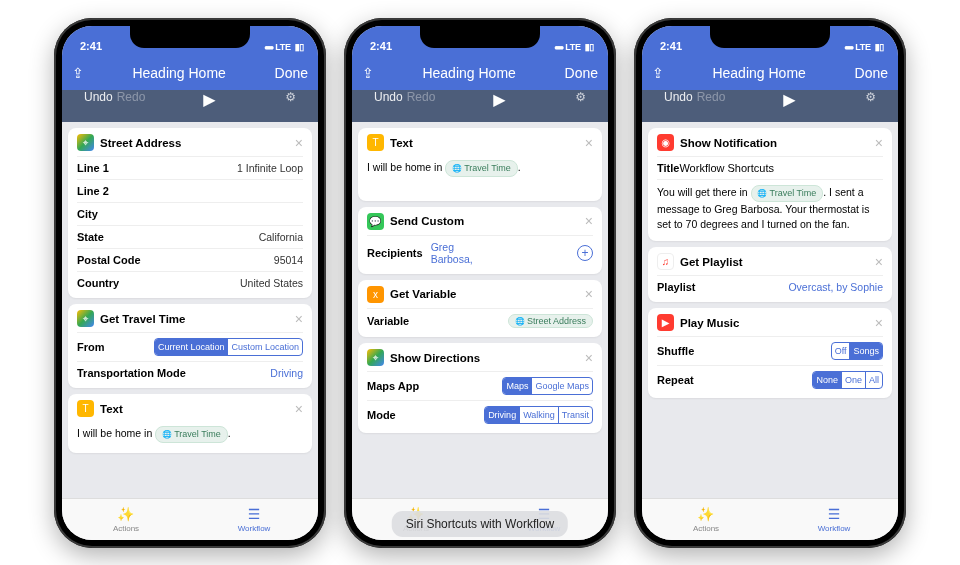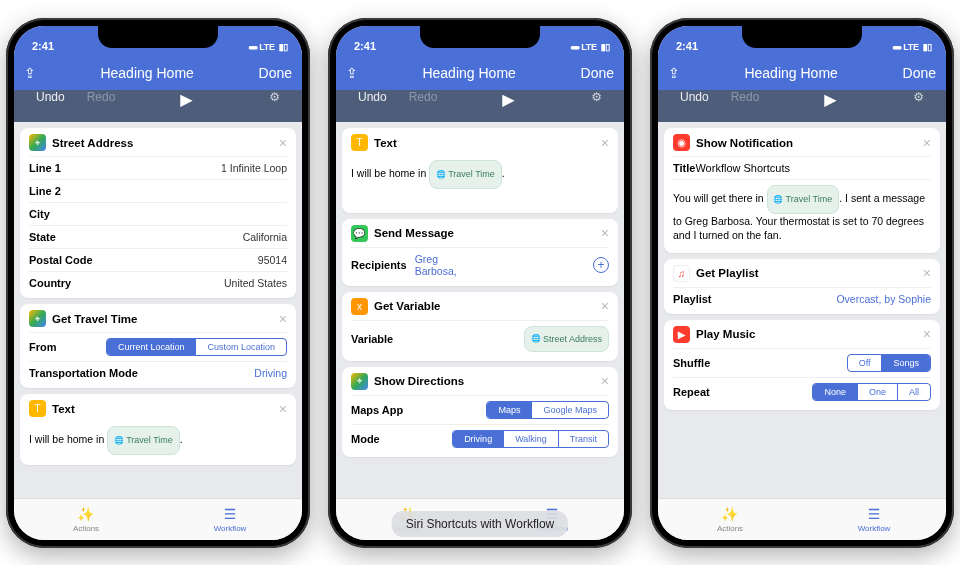--- a/index.html
+++ b/index.html
@@ -10,21 +10,21 @@
       height: 565px;
       display: flex;
       justify-content: center;
       align-items: flex-start;
       gap: 18px;
       padding-top: 18px;
       padding-bottom: 18px;
       position: relative;
     }
     .phone {
-      width: 304px;
+      width: 272px;
       height: 530px;
       background: #000;
       border-radius: 38px;
       padding: 8px;
       position: relative;
       box-shadow: 0 8px 24px rgba(0,0,0,0.3), inset 0 0 0 2px #3a3a3a;
     }
     .notch {
       position: absolute;
       top: 8px;
@@ -72,21 +72,21 @@
     .toolbar {
       height: 32px;
       background: #4d5d7a;
       display: flex;
       align-items: flex-start;
       padding: 0 22px;
       color: #fff;
       font-size: 12px;
     }
     .toolbar .undo { opacity: 0.9; }
-    .toolbar .redo { opacity: 0.35; margin-left: 22px; }
+    .toolbar .redo { opacity: 0.35; margin-left: 4px; }
     .toolbar .spacer { flex: 1; }
     .toolbar .play { font-size: 16px; }
     .toolbar .gear { margin-left: 12px; opacity: 0.7; }
     .content {
       flex: 1;
       overflow: hidden;
       padding: 6px;
       display: flex;
       flex-direction: column;
       gap: 6px;
@@ -130,35 +130,35 @@
     .row .value { flex: 1; text-align: right; color: #333; font-size: 10.5px; }
     .row .value.link { color: #4a6fd6; }
     .seg {
       display: flex;
       border: 1px solid #4a6fd6;
       border-radius: 4px;
       overflow: hidden;
       font-size: 9px;
       margin-left: auto;
     }
-    .seg span { padding: 3px 11px; color: #4a6fd6; border-left: 1px solid #4a6fd6; }
+    .seg span { padding: 3px 3px; color: #4a6fd6; border-left: 1px solid #4a6fd6; }
     .seg span:first-child { border-left: none; }
     .seg span.active { background: #4a6fd6; color: #fff; }
     .toggle {
       width: 34px; height: 20px; border-radius: 10px; background: #34c759;
       position: relative; margin-left: auto;
     }
     .toggle::after {
       content: ''; position: absolute; right: 2px; top: 2px;
       width: 16px; height: 16px; border-radius: 50%; background: #fff;
     }
     .body-text { font-size: 10.5px; padding: 4px 0 6px; line-height: 1.4; }
     .chip {
       display: inline-flex; align-items: center;
-      background: #e7f1ec; border-radius: 8px; padding: 7px 6px;
+      background: #e7f1ec; border-radius: 8px; padding: 1px 6px;
       color: #3a7d5c; font-size: 9px; gap: 2px;
       border: 0.5px solid #cde5d8;
     }
     .chip::before { content: '🌐'; font-size: 8px; }
     .add-btn {
       width: 16px; height: 16px; border-radius: 50%;
       border: 1px solid #4a6fd6; color: #4a6fd6;
       display: flex; align-items: center; justify-content: center;
       font-size: 12px; margin-left: auto;
     }
@@ -325,21 +325,21 @@
         </div>
         <div class="body-text" style="padding-bottom:20px">
           <span>I will be home in </span><span class="chip">
               <span>Travel Time</span>
             </span><span>.</span>
         </div>
       </div>
       <div class="card">
         <div class="card-head">
           <span class="card-icon ic-msg">💬</span>
-          <span class="title">Send Message</span>
+          <span class="title">Send Custom</span>
           <span class="close">×</span>
         </div>
         <div class="row">
           <span class="label">Recipients</span>
           <span class="value link" style="text-align:left;margin-left:8px;flex:0">Greg Barbosa,</span>
           <span class="add-btn">+</span>
         </div>
       </div>
       <div class="card">
         <div class="card-head">

